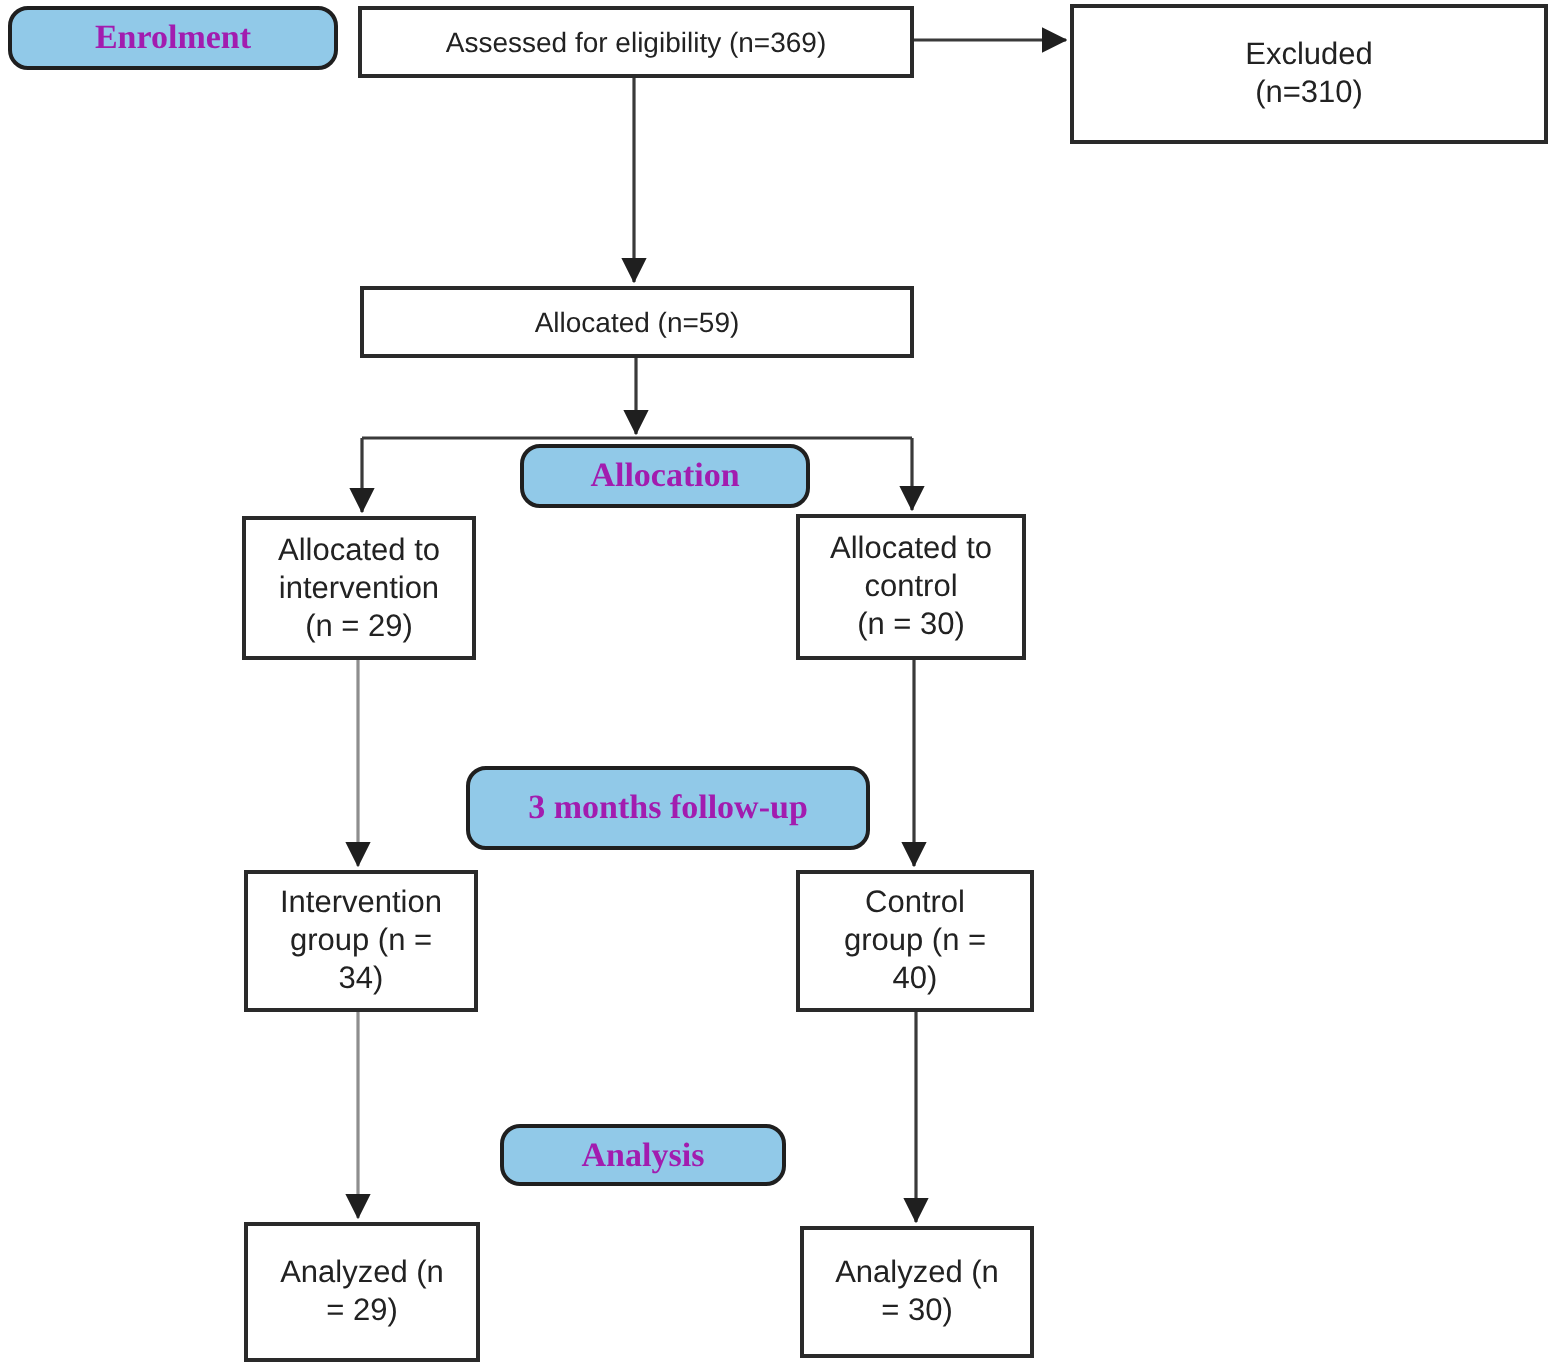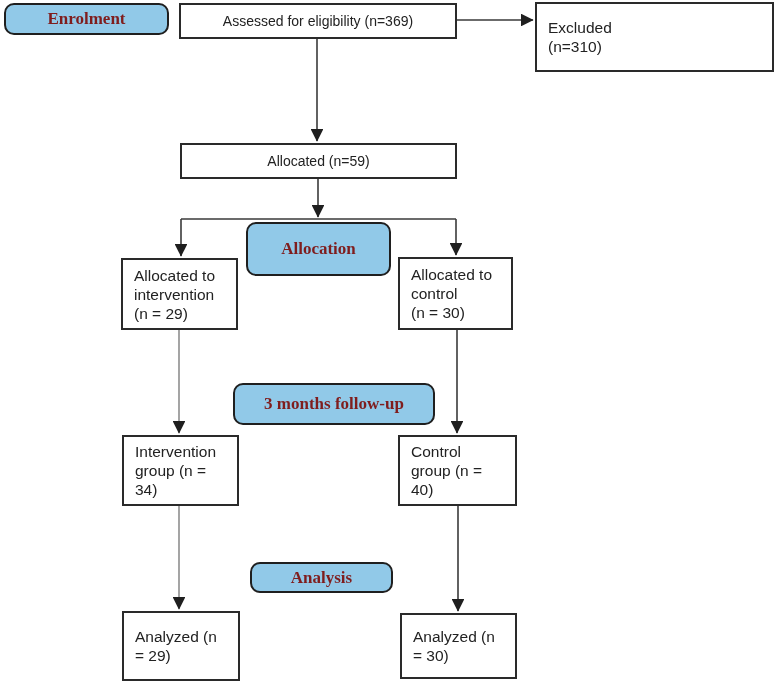--- a/index.html
+++ b/index.html
@@ -35,44 +35,45 @@
     z-index: 2;
     background: var(--stage-fill);
     border: 2.5px solid var(--border);
     border-radius: 10px;
     display: flex;
     align-items: center;
     justify-content: center;
     font-family: "Liberation Serif", serif;
     font-weight: bold;
     font-size: 17px;
-    color: #7f1d1d;
+    color: #a21caf;
   }
   .wbox {
     position: absolute;
     z-index: 2;
     background: #ffffff;
     border: 2px solid #2a2a2a;
     color: var(--text);
     font-size: 15.5px;
     line-height: 19px;
     display: flex;
     flex-direction: column;
     justify-content: center;
     padding: 0 11px;
+    text-align: center;
   }
   .wbox.center { align-items: center; text-align: center; font-size: 14px; }
   .ln { display: block; }
 
   
   .s-enrol    { left: 4px;   top: 3px;   width: 165px; height: 32px; }
   .b-assessed { left: 179px; top: 3px;   width: 278px; height: 36px; }
   .b-excluded { left: 535px; top: 2px;   width: 239px; height: 70px; }
   .b-alloc    { left: 180px; top: 143px; width: 277px; height: 36px; }
-  .s-allocation { left: 246px; top: 222px; width: 145px; height: 54px; }
+  .s-allocation { left: 260px; top: 222px; width: 145px; height: 32px; }
   .b-alloc-int  { left: 121px; top: 258px; width: 117px; height: 72px; }
   .b-alloc-ctrl { left: 398px; top: 257px; width: 115px; height: 73px; }
   .s-followup   { left: 233px; top: 383px; width: 202px; height: 42px; }
   .b-int-group  { left: 122px; top: 435px; width: 117px; height: 71px; }
   .b-ctrl-group { left: 398px; top: 435px; width: 119px; height: 71px; }
   .s-analysis   { left: 250px; top: 562px; width: 143px; height: 31px; }
   .b-analyzed-int  { left: 122px; top: 611px; width: 118px; height: 70px; }
   .b-analyzed-ctrl { left: 400px; top: 613px; width: 117px; height: 66px; }
 </style>
 </head>

